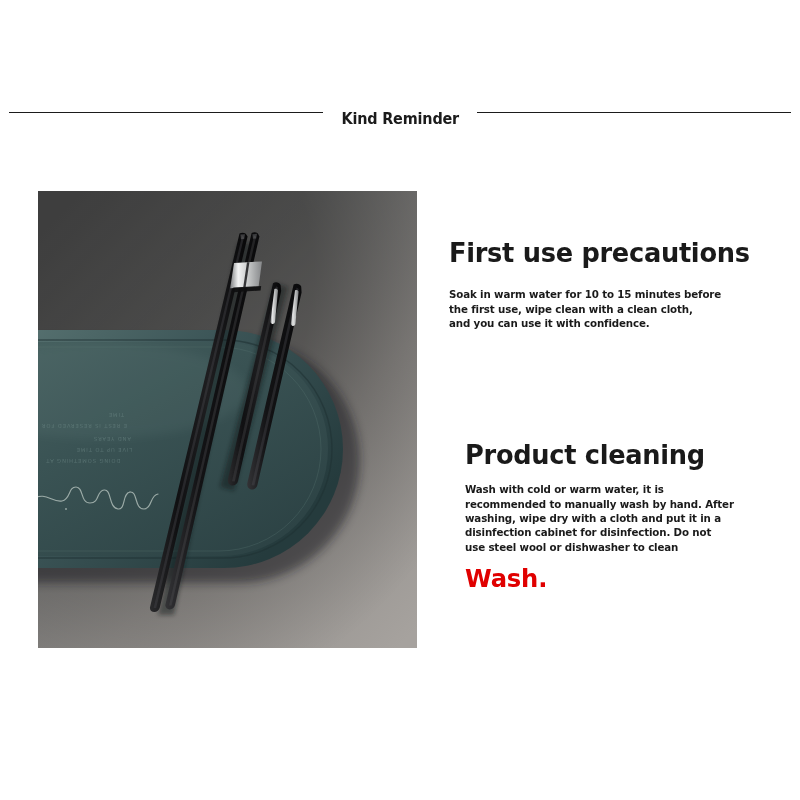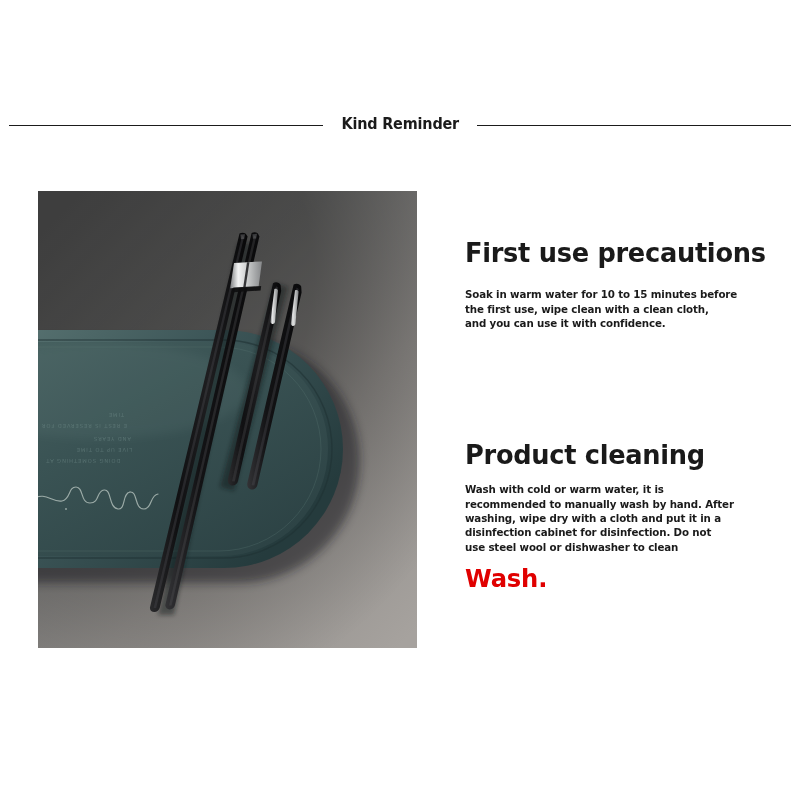--- a/index.html
+++ b/index.html
@@ -17,21 +17,20 @@
   }
 
   
   .header {
     position: absolute;
     left: 9px;
     top: 112px;
     width: 782px;
     height: 26px;
     display: flex;
-    align-items: center;
     gap: 0;
   }
   .rule {
     flex: 1 1 auto;
     height: 1px;
     background: #1b1b1b;
   }
   .header-title {
     flex: 0 0 auto;
     padding: 0 14px;
@@ -83,21 +82,21 @@
     font-weight: bold;
     color: #1a1a1a;
     line-height: 14.3px;
     letter-spacing: -0.15px;
     transform: scaleX(0.97);
     transform-origin: left top;
     width: 318px;
   }
   .sec-body div { white-space: nowrap; }
 
-  #section-precautions { position: absolute; left: 16px; top: 48px; }
+  #section-precautions { position: absolute; left: 0; top: 48px; }
   #section-precautions .sec-body { margin-top: 20px; }
 
   #section-cleaning { position: absolute; left: 16px; top: 250px; }
   #section-cleaning .sec-body { margin-top: 13px; }
 
   .emphasis {
     font-family: "DejaVu Sans", sans-serif;
     font-size: 25px;
     font-weight: bold;
     line-height: 1;

